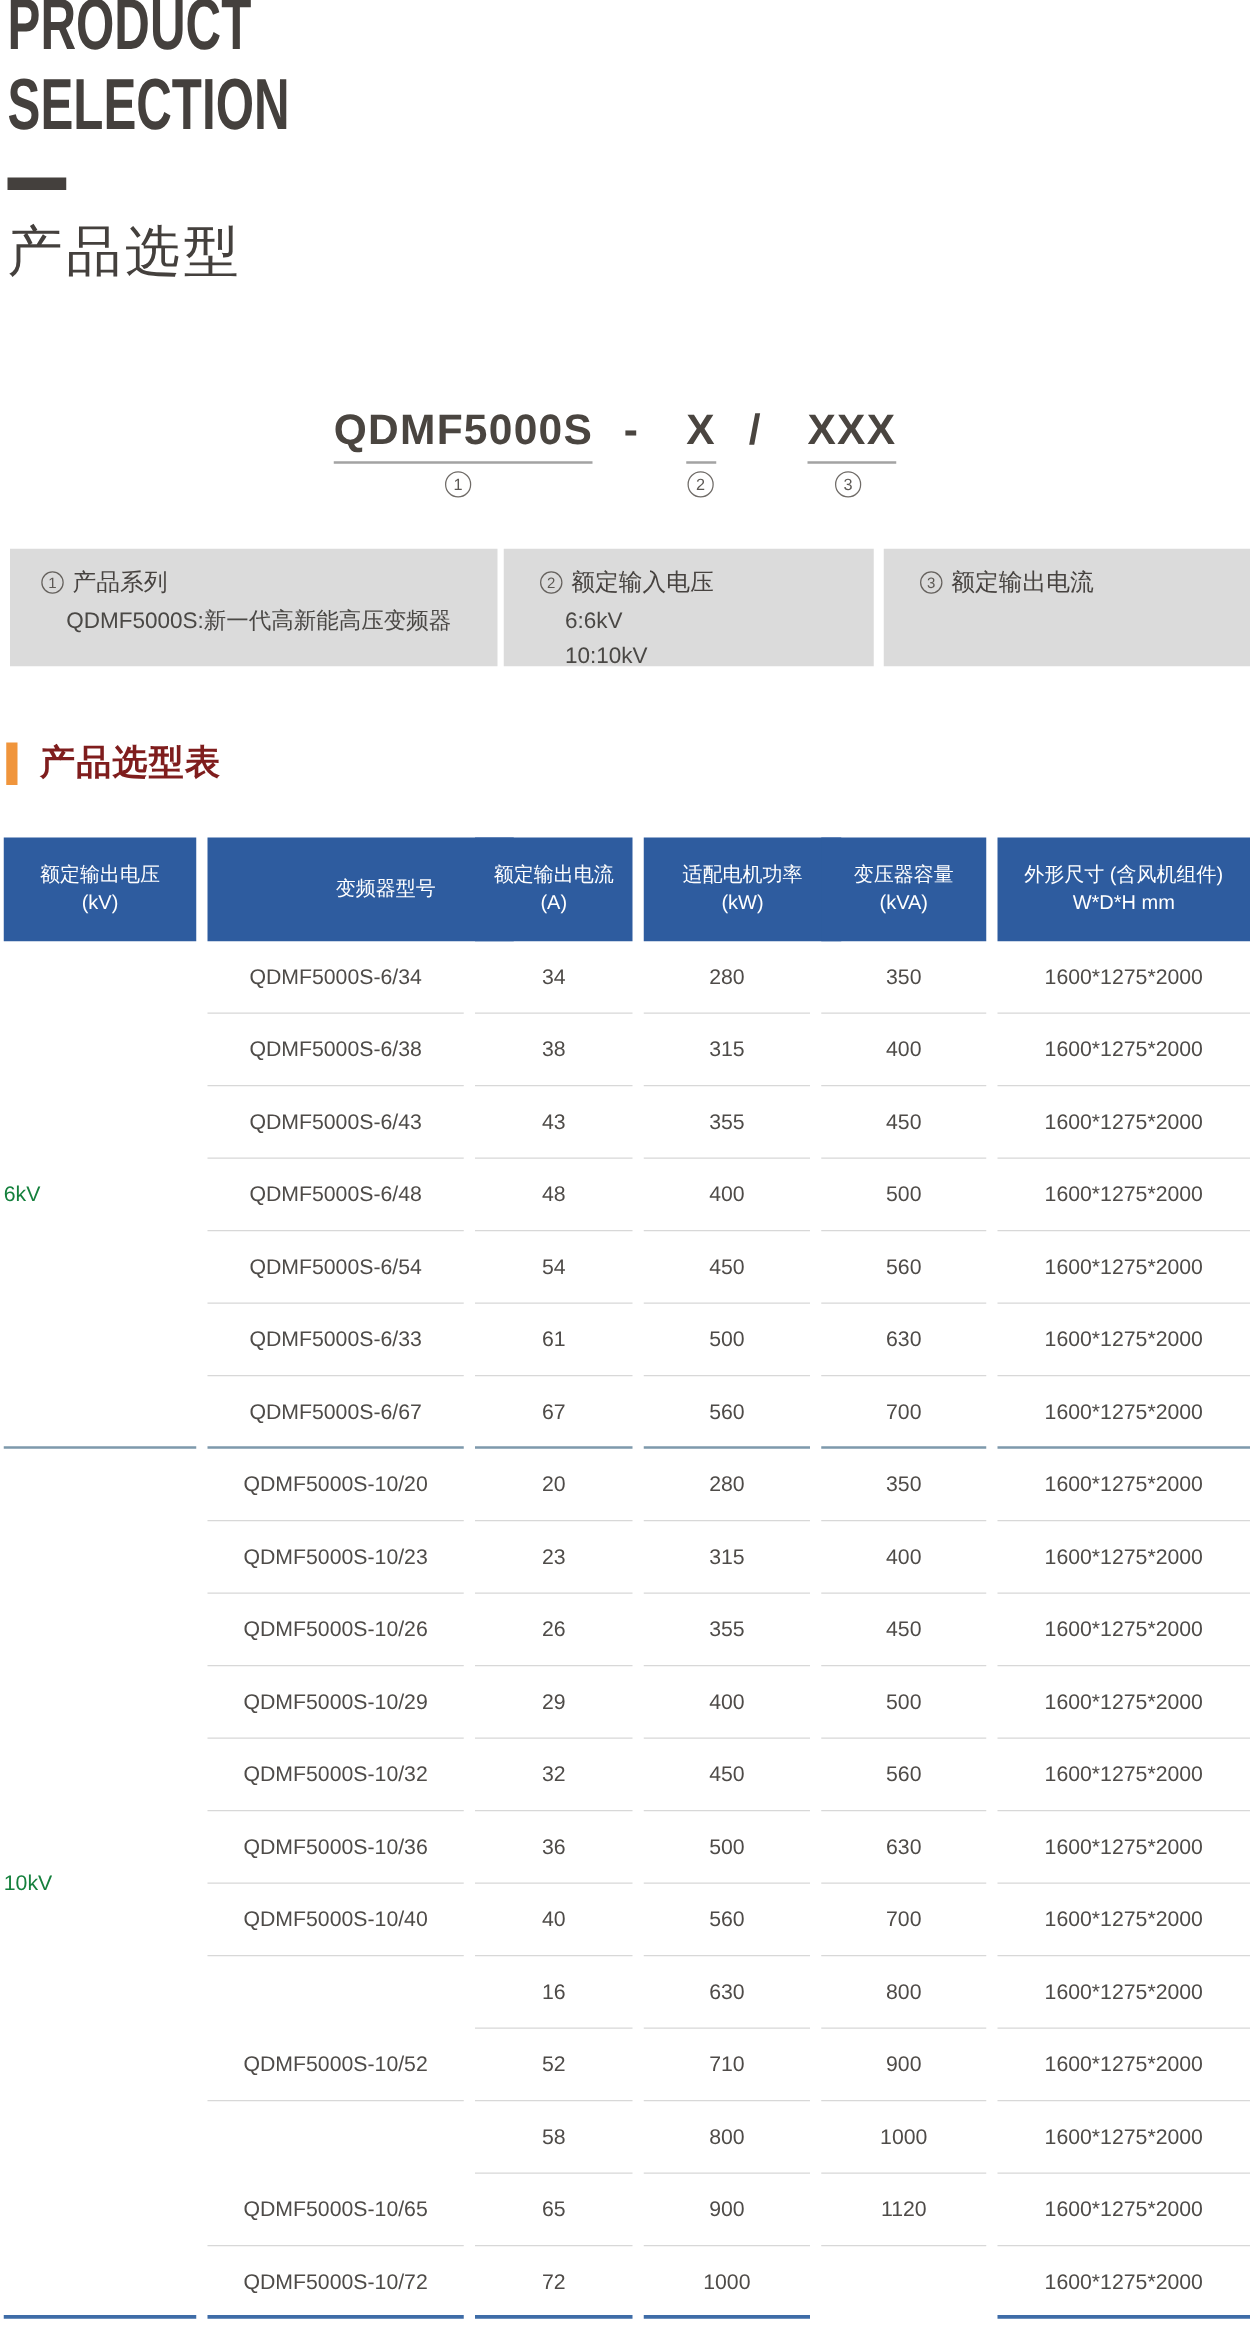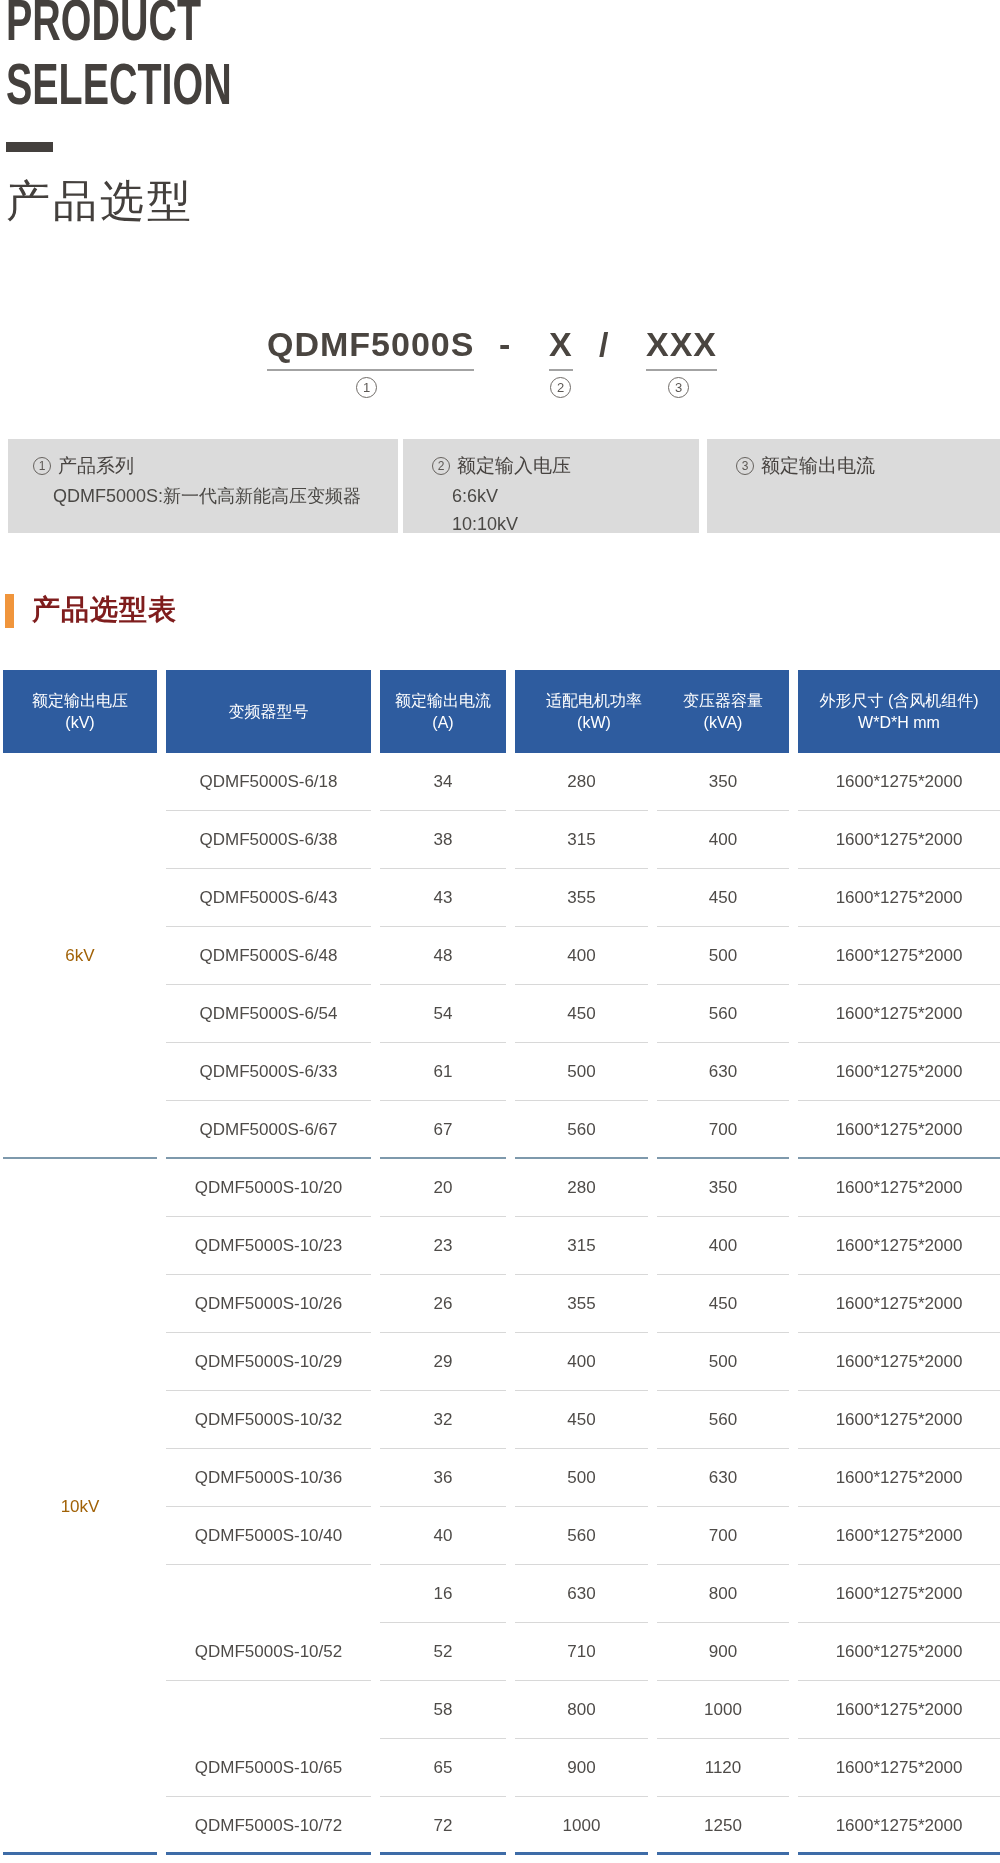--- a/index.html
+++ b/index.html
@@ -45,34 +45,34 @@
   .section-bar{position:absolute;left:5px;top:594px;width:9px;height:34px;background:#f0953c;}
   .section-title{position:absolute;left:32px;top:591px;font-size:28px;font-weight:600;color:#7f1d1d;letter-spacing:1px;}
   
   .thead{position:absolute;left:0;top:670px;width:1000px;height:83px;}
   .th{
     position:absolute;top:0;height:83px;background:#2e5c9f;color:#ffffff;
     display:flex;flex-direction:column;align-items:center;justify-content:center;
     text-align:center;font-size:16px;line-height:22px;font-weight:500;
   }
   .th span:empty{display:none;}
-  .th1{left:3px;width:154px;} .th2{left:166px;width:205px;} .th3{left:380px;width:126px;}
+  .th1{left:3px;width:154px;} .th2{left:166px;width:205px;padding-left:40px;} .th3{left:380px;width:126px;}
   .th4{left:515px;width:158px;} .th5{left:657px;width:132px;} .th6{left:798px;width:202px;}
   .tbody{position:absolute;left:0;top:753px;width:1000px;}
   .trow{position:relative;height:58px;}
   .tcell{
     position:absolute;top:0;height:58px;line-height:57px;text-align:center;
     font-size:17px;color:#4e4b48;box-sizing:border-box;border-bottom:1px solid #d8d8d8;white-space:nowrap;
   }
   .tcell.c1{border-bottom:none;}
   .trow.group-end .tcell{border-bottom:2px solid #7e99ac;}
   .trow.table-end .tcell{border-bottom:3px solid #3e6ca7;}
   .group-label{
     position:absolute;left:3px;width:154px;height:58px;line-height:58px;
-    text-align:center;font-size:17px;color:#a16207;
+    font-size:17px;color:#15803d;
   }
 </style>
 </head>
 <body>
 
 <div class="title-en">
   <div>PRODUCT</div>
   <div>SELECTION</div>
 </div>
 <div class="title-dash"></div>
@@ -136,21 +136,21 @@
     <span>(kVA)</span>
   </div>
   <div class="th th6">
     <span>外形尺寸 (含风机组件)</span>
     <span>W*D*H mm</span>
   </div>
 </div>
 <div class="tbody">
     <div class="trow">
       <div class="tcell c1" style="left: 3px; width: 154px;"></div>
-      <div class="tcell c2" style="left: 166px; width: 205px;">QDMF5000S-6/18</div>
+      <div class="tcell c2" style="left: 166px; width: 205px;">QDMF5000S-6/34</div>
       <div class="tcell c3" style="left: 380px; width: 126px;">34</div>
       <div class="tcell c4" style="left: 515px; width: 133px;">280</div>
       <div class="tcell c5" style="left: 657px; width: 132px;">350</div>
       <div class="tcell c6" style="left: 798px; width: 202px;">1600*1275*2000</div>
     </div>
     <div class="trow">
       <div class="tcell c1" style="left: 3px; width: 154px;"></div>
       <div class="tcell c2" style="left: 166px; width: 205px;">QDMF5000S-6/38</div>
       <div class="tcell c3" style="left: 380px; width: 126px;">38</div>
       <div class="tcell c4" style="left: 515px; width: 133px;">315</div>
@@ -281,18 +281,17 @@
       <div class="tcell c3" style="left: 380px; width: 126px;">65</div>
       <div class="tcell c4" style="left: 515px; width: 133px;">900</div>
       <div class="tcell c5" style="left: 657px; width: 132px;">1120</div>
       <div class="tcell c6" style="left: 798px; width: 202px;">1600*1275*2000</div>
     </div>
     <div class="trow table-end">
       <div class="tcell c1" style="left: 3px; width: 154px;"></div>
       <div class="tcell c2" style="left: 166px; width: 205px;">QDMF5000S-10/72</div>
       <div class="tcell c3" style="left: 380px; width: 126px;">72</div>
       <div class="tcell c4" style="left: 515px; width: 133px;">1000</div>
-      <div class="tcell c5" style="left: 657px; width: 132px;">1250</div>
       <div class="tcell c6" style="left: 798px; width: 202px;">1600*1275*2000</div>
     </div>
     <div class="group-label" style="top: 174px;">6kV</div>
     <div class="group-label" style="top: 725px;">10kV</div>
   </div>
 
 </body></html>

